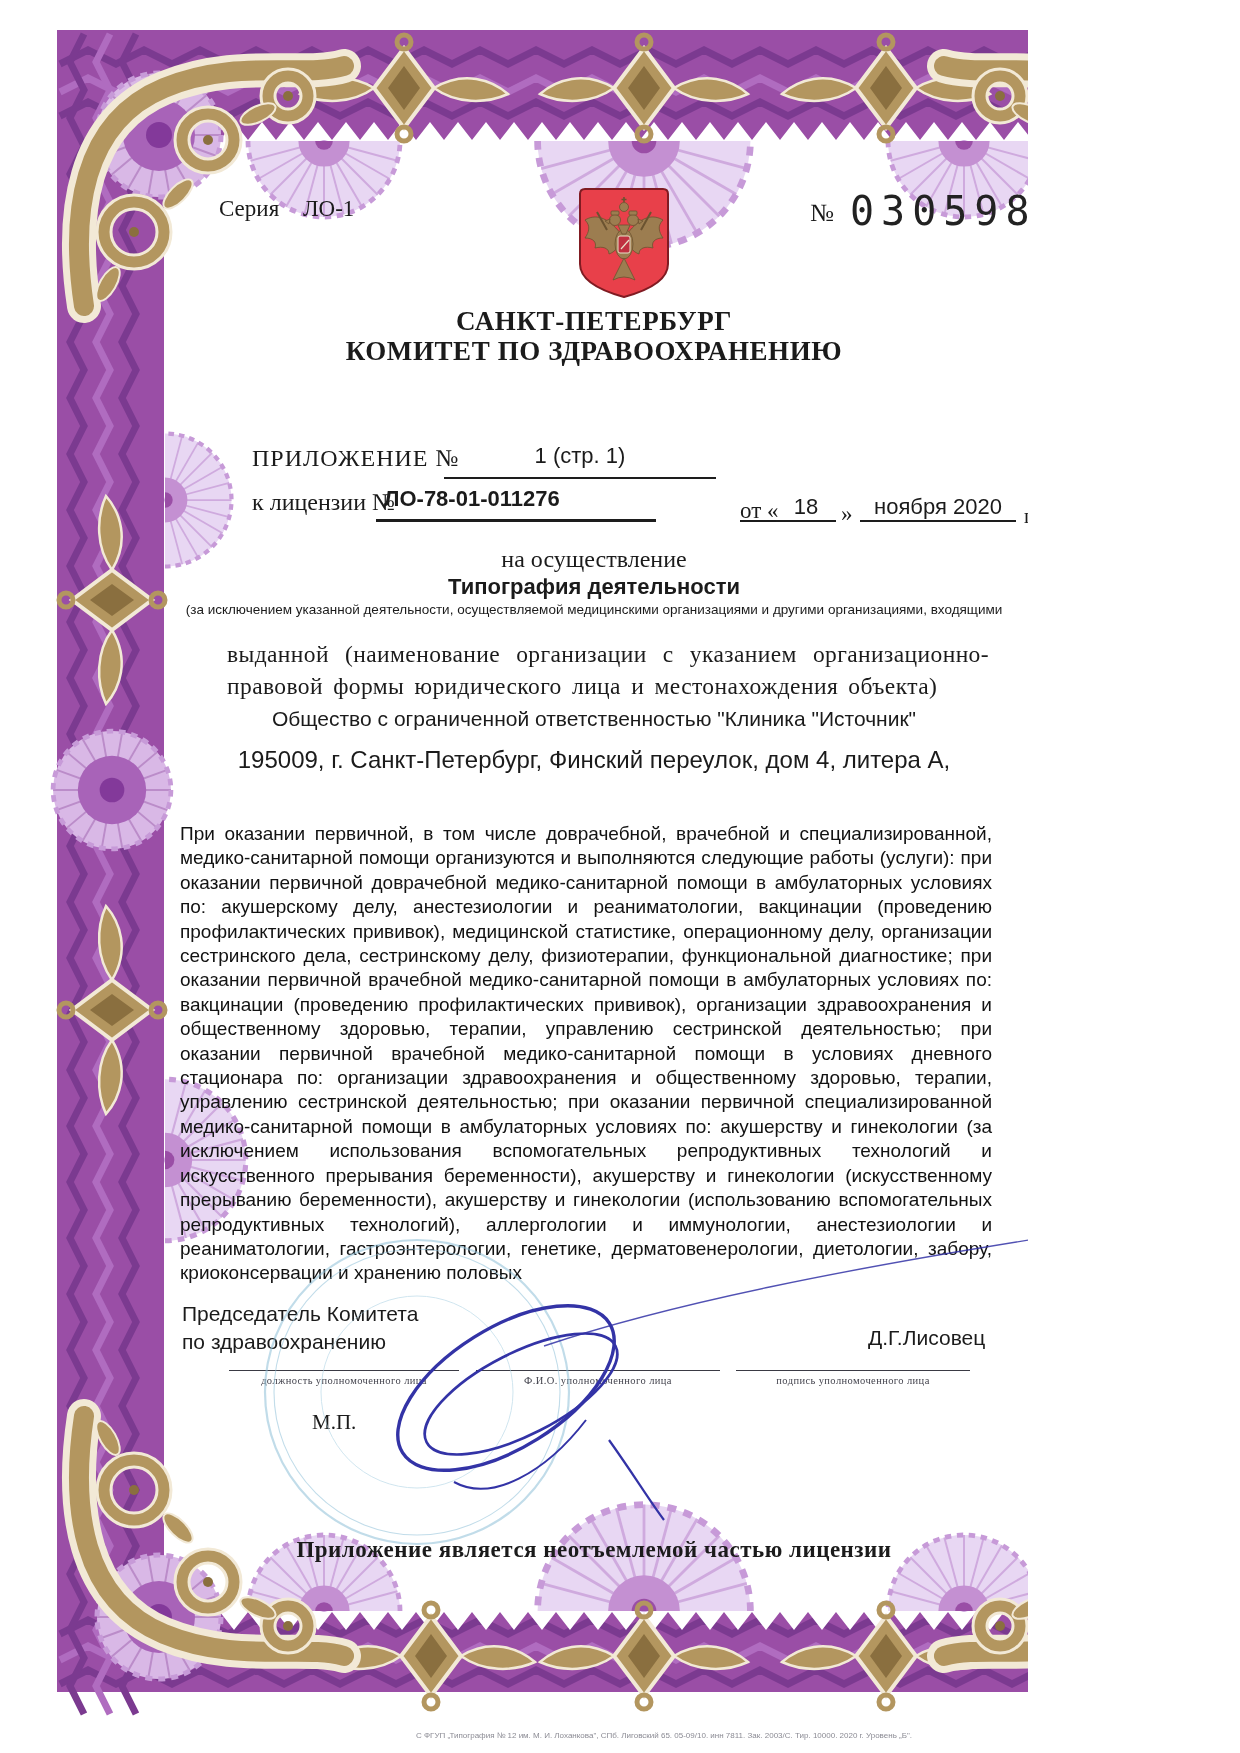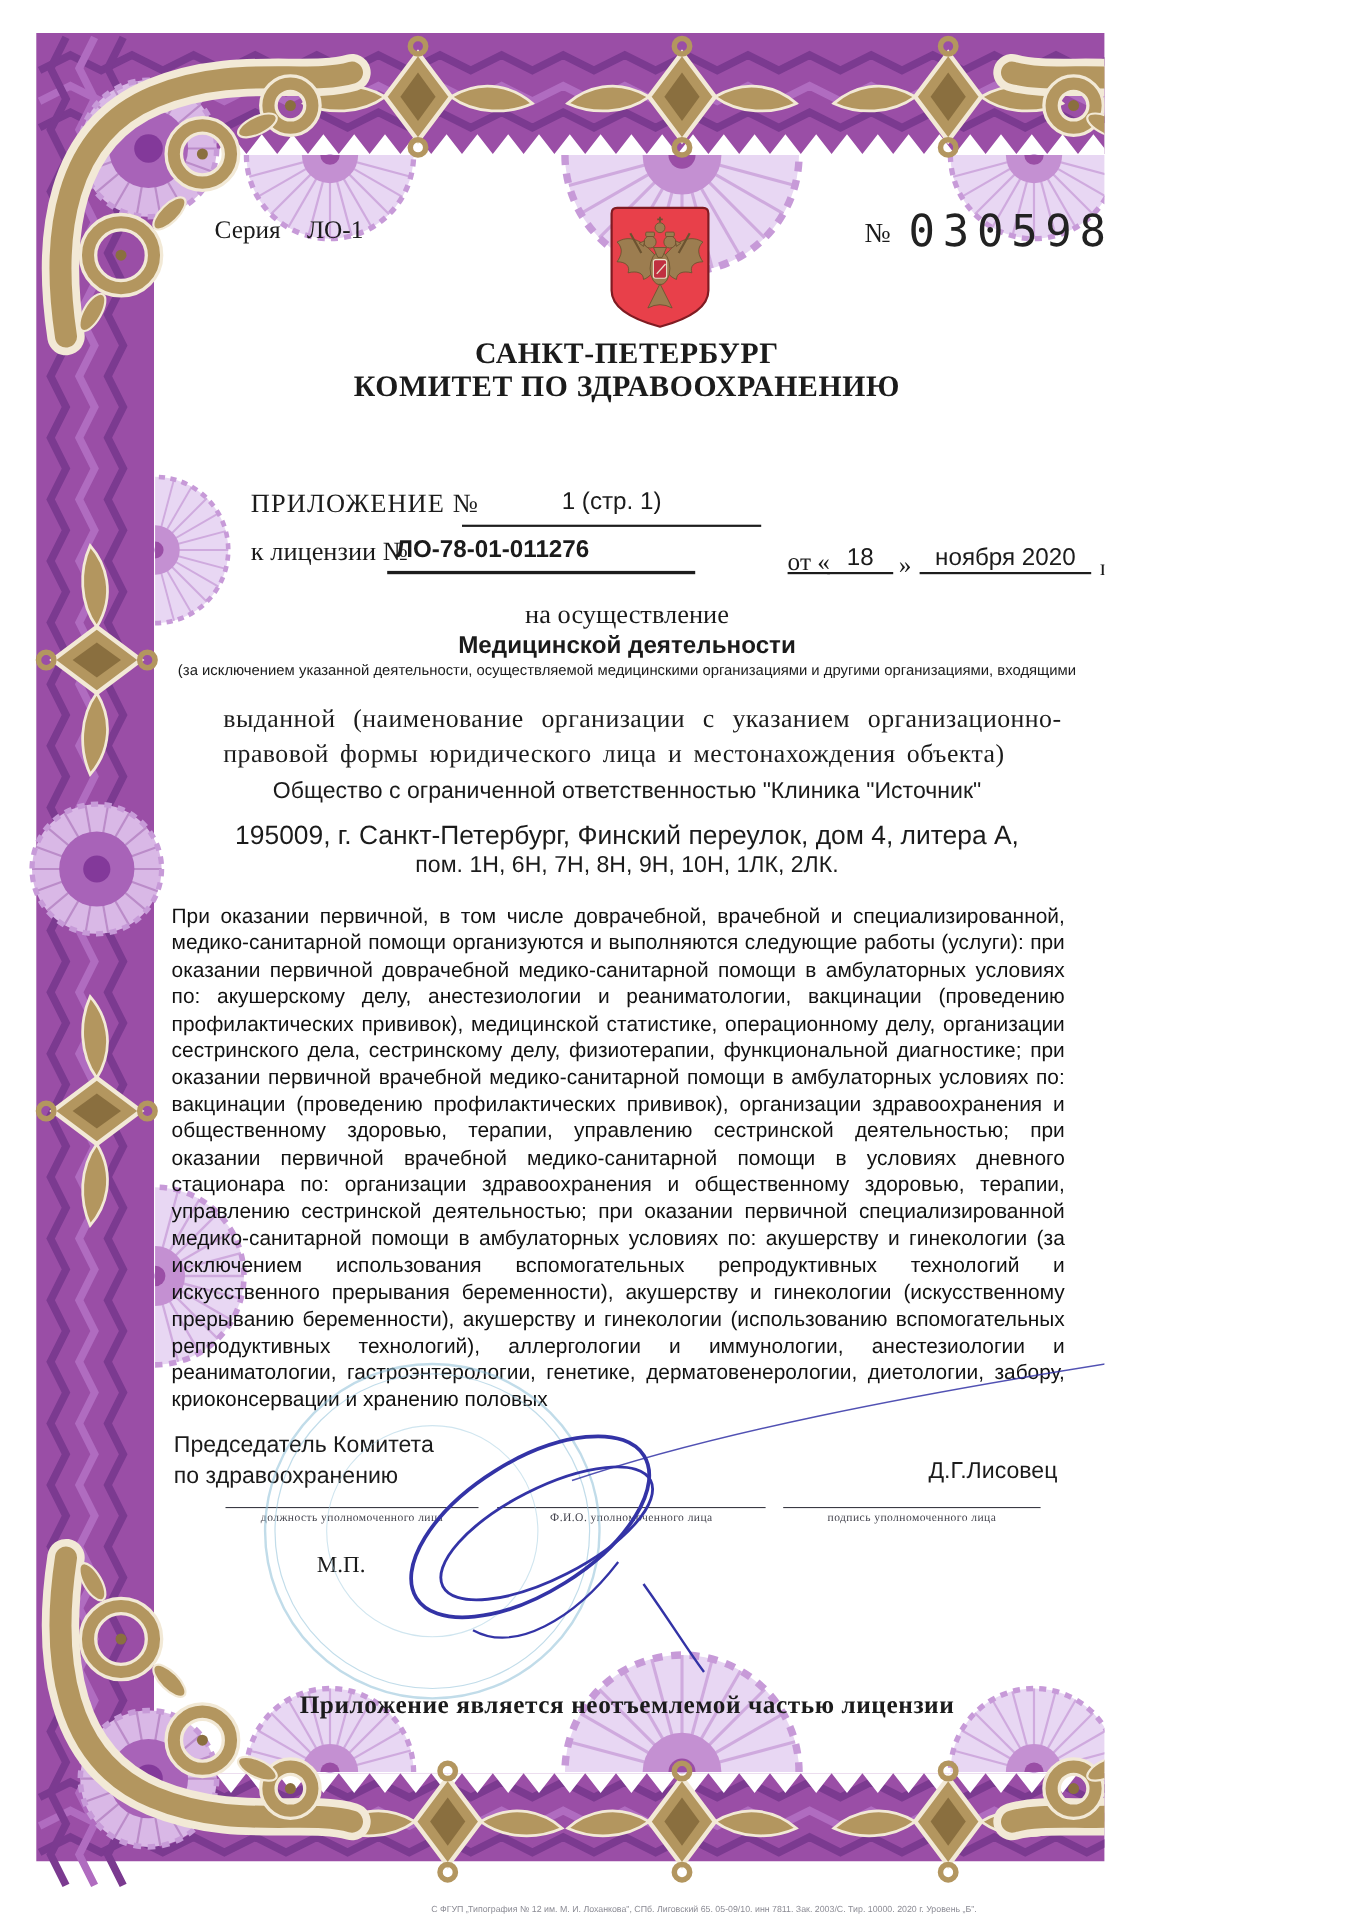--- a/index.html
+++ b/index.html
@@ -1,17 +1,17 @@
 <!DOCTYPE html>
 <html><head>
 <meta charset="utf-8">
 <style>
   html,body{margin:0;padding:0;background:#ffffff;}
   #page{position:relative;width:1004px;height:1753px;background:#ffffff;overflow:hidden;
-        font-family:"Liberation Sans",sans-serif;}
+        font-family:"Liberation Sans",sans-serif;margin-left:24px;}
   .abs{position:absolute;}
   .serif{font-family:"Liberation Serif",serif;}
   .sans{font-family:"Liberation Sans",sans-serif;}
   .mono{font-family:"DejaVu Sans Mono",monospace;}
   .ctr{text-align:center;}
   .ink{color:#1b1b1b;}
   .rule{position:absolute;background:#1d1d1d;}
   .cap{font-family:"Liberation Serif",serif;font-size:10.5px;color:#44444e;text-align:center;letter-spacing:.4px;}
   svg{display:block;}
 </style>
@@ -176,29 +176,28 @@
 
   <div class="abs serif ink" style="left:716px;top:498px;font-size:23px;text-decoration:underline;">от «</div>
   <div class="abs sans ink ctr" style="left:755px;top:494px;width:54px;font-size:22px;">18</div>
   <div class="rule" style="left:752px;top:520px;width:60px;height:1.5px;"></div>
   <div class="abs serif ink" style="left:817px;top:501px;font-size:23px;">»</div>
   <div class="abs sans ink ctr" style="left:838px;top:494px;width:152px;font-size:22px;">ноября 2020</div>
   <div class="rule" style="left:836px;top:520px;width:156px;height:1.5px;"></div>
   <div class="abs serif ink" style="left:1000px;top:504px;font-size:21px;">г.</div>
 
   <div class="abs serif ink ctr" style="left:150px;top:546px;width:840px;font-size:24px;">на осуществление</div>
-  <div class="abs sans ink ctr" style="left:150px;top:574px;width:840px;font-size:22px;font-weight:700;">Медицинской деятельности</div>
+  <div class="abs sans ink ctr" style="left:150px;top:574px;width:840px;font-size:22px;font-weight:700;">Типография деятельности</div>
   <div class="abs sans ink ctr" style="left:150px;top:602px;width:840px;font-size:13.5px;font-weight:400;">(за исключением указанной деятельности, осуществляемой медицинскими организациями и другими организациями, входящими</div>
 
   <div class="abs serif ink" style="left:203px;top:673px;font-size:23.5px;letter-spacing:.4px;word-spacing:4px;">правовой формы юридического лица и местонахождения объекта)</div>
   <div class="abs serif ink" style="left:203px;top:641px;width:762px;font-size:23.5px;text-align:justify;text-align-last:justify;letter-spacing:.4px;">выданной (наименование организации с указанием организационно-</div>
 
   <div class="abs sans ink ctr" style="left:150px;top:707px;width:840px;font-size:21px;">Общество с ограниченной ответственностью "Клиника "Источник"</div>
   <div class="abs sans ink ctr" style="left:150px;top:746px;width:840px;font-size:24px;">195009, г. Санкт-Петербург, Финский переулок, дом 4, литера А,</div>
-  <div class="abs sans ink ctr" style="left:150px;top:775px;width:840px;font-size:21px;">пом. 1Н, 6Н, 7Н, 8Н, 9Н, 10Н, 1ЛК, 2ЛК.</div>
 
   <div class="abs sans" style="left:156px;top:822px;width:812px;font-size:19px;line-height:24.4px;text-align:justify;text-align-last:left;color:#121212;">При оказании первичной, в том числе доврачебной, врачебной и специализированной, медико-санитарной помощи организуются и выполняются следующие работы (услуги): при оказании первичной доврачебной медико-санитарной помощи в амбулаторных условиях по: акушерскому делу, анестезиологии и реаниматологии, вакцинации (проведению профилактических прививок), медицинской статистике, операционному делу, организации сестринского дела, сестринскому делу, физиотерапии, функциональной диагностике; при оказании первичной врачебной медико-санитарной помощи в амбулаторных условиях по: вакцинации (проведению профилактических прививок), организации здравоохранения и общественному здоровью, терапии, управлению сестринской деятельностью; при оказании первичной врачебной медико-санитарной помощи в условиях дневного стационара по: организации здравоохранения и общественному здоровью, терапии, управлению сестринской деятельностью; при оказании первичной специализированной медико-санитарной помощи в амбулаторных условиях по: акушерству и гинекологии (за исключением использования вспомогательных репродуктивных технологий и искусственного прерывания беременности), акушерству и гинекологии (искусственному прерыванию беременности), акушерству и гинекологии (использованию вспомогательных репродуктивных технологий), аллергологии и иммунологии, анестезиологии и реаниматологии, гастроэнтерологии, генетике, дерматовенерологии, диетологии, забору, криоконсервации  и хранению половых</div>
 
   <div class="abs sans ink" style="left:158px;top:1302px;font-size:21px;">Председатель Комитета</div>
   <div class="abs sans ink" style="left:158px;top:1330px;font-size:21px;">по здравоохранению</div>
   <div class="abs sans ink" style="left:844px;top:1326px;font-size:21px;">Д.Г.Лисовец</div>
 
   <div class="rule" style="left:205px;top:1370px;width:230px;height:1px;background:#3a3a44;"></div>
   <div class="rule" style="left:452px;top:1370px;width:244px;height:1px;background:#3a3a44;"></div>
   <div class="rule" style="left:712px;top:1370px;width:234px;height:1px;background:#3a3a44;"></div>

